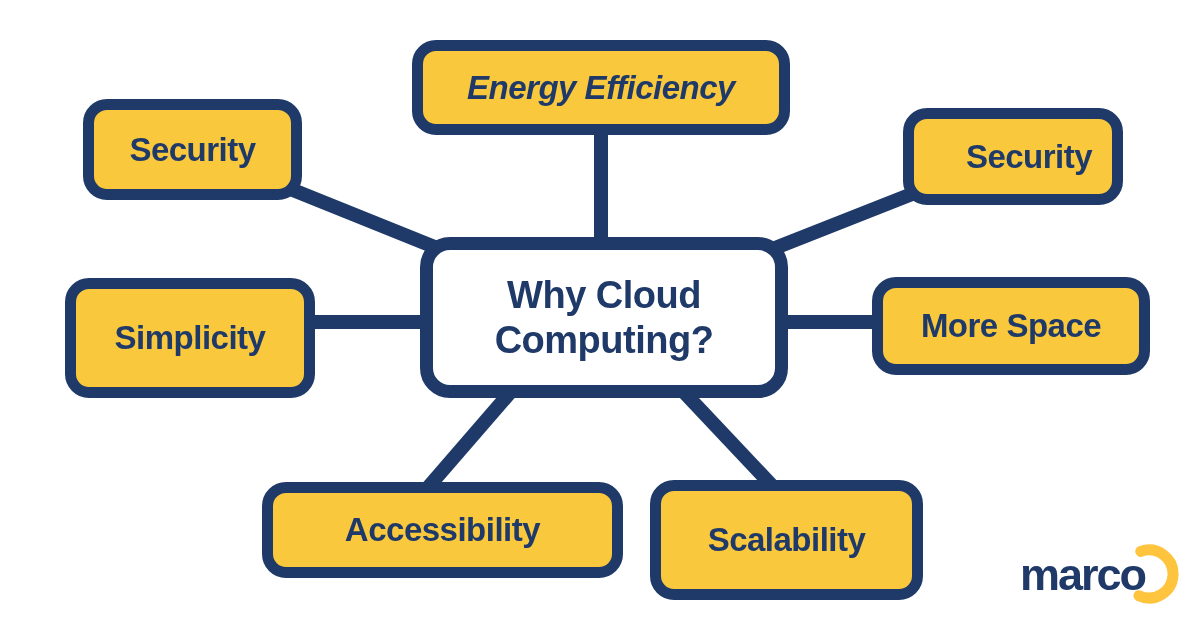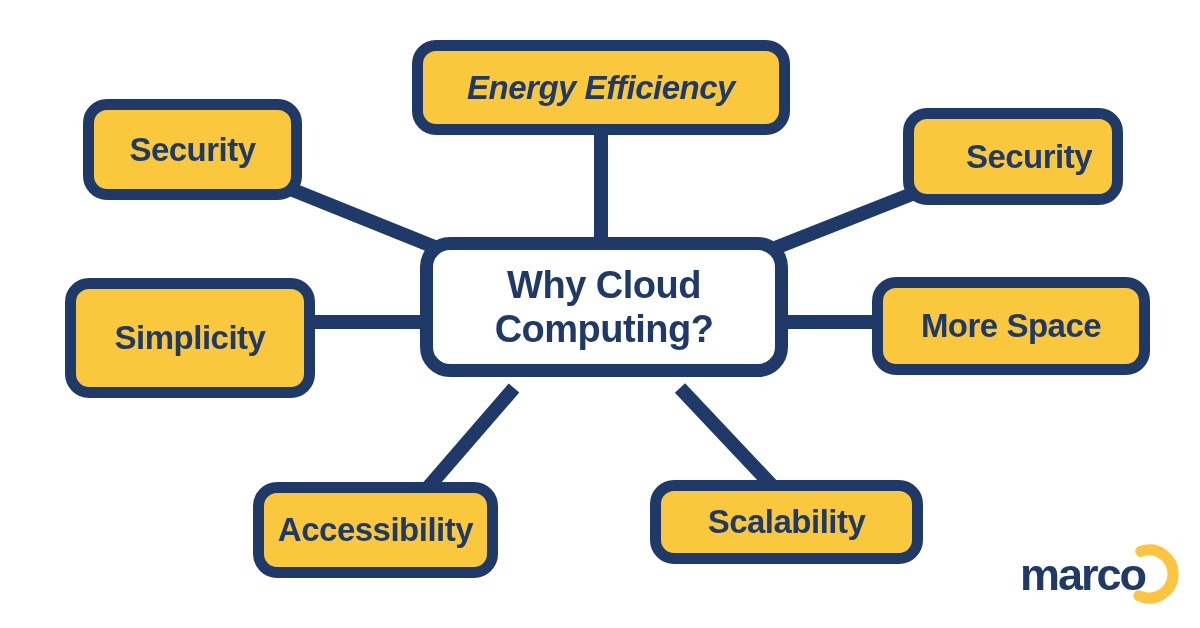--- a/index.html
+++ b/index.html
@@ -38,24 +38,24 @@
     font-size: 33px;
     letter-spacing: -0.5px;
     text-align: center;
     white-space: nowrap;
   }
   .n-energy        { left: 412px; top: 40px;  width: 378px; height: 95px; font-style: italic; }
   .n-support       { left: 83px;  top: 99px;  width: 219px; height: 101px; }
   .n-security      { left: 903px; top: 108px; width: 220px; height: 97px; padding-left: 32px; }
   .n-simplicity    { left: 65px;  top: 278px; width: 250px; height: 120px; }
   .n-more-space    { left: 872px; top: 277px; width: 278px; height: 98px; }
-  .n-accessibility { left: 253px; top: 482px; width: 245px; height: 96px; }
-  .n-scalability   { left: 650px; top: 480px; width: 273px; height: 84px; }
+  .n-accessibility { left: 262px; top: 482px; width: 361px; height: 96px; }
+  .n-scalability   { left: 650px; top: 480px; width: 273px; height: 120px; }
   .n-center {
-    left: 420px; top: 237px; width: 368px; height: 140px;
+    left: 420px; top: 237px; width: 368px; height: 161px;
     background: #fff;
     border-width: 13px;
     border-radius: 30px;
     font-size: 38px;
     line-height: 1.17;
     white-space: normal;
     padding: 0 28px;
   }
   .logo {
     position: absolute;

